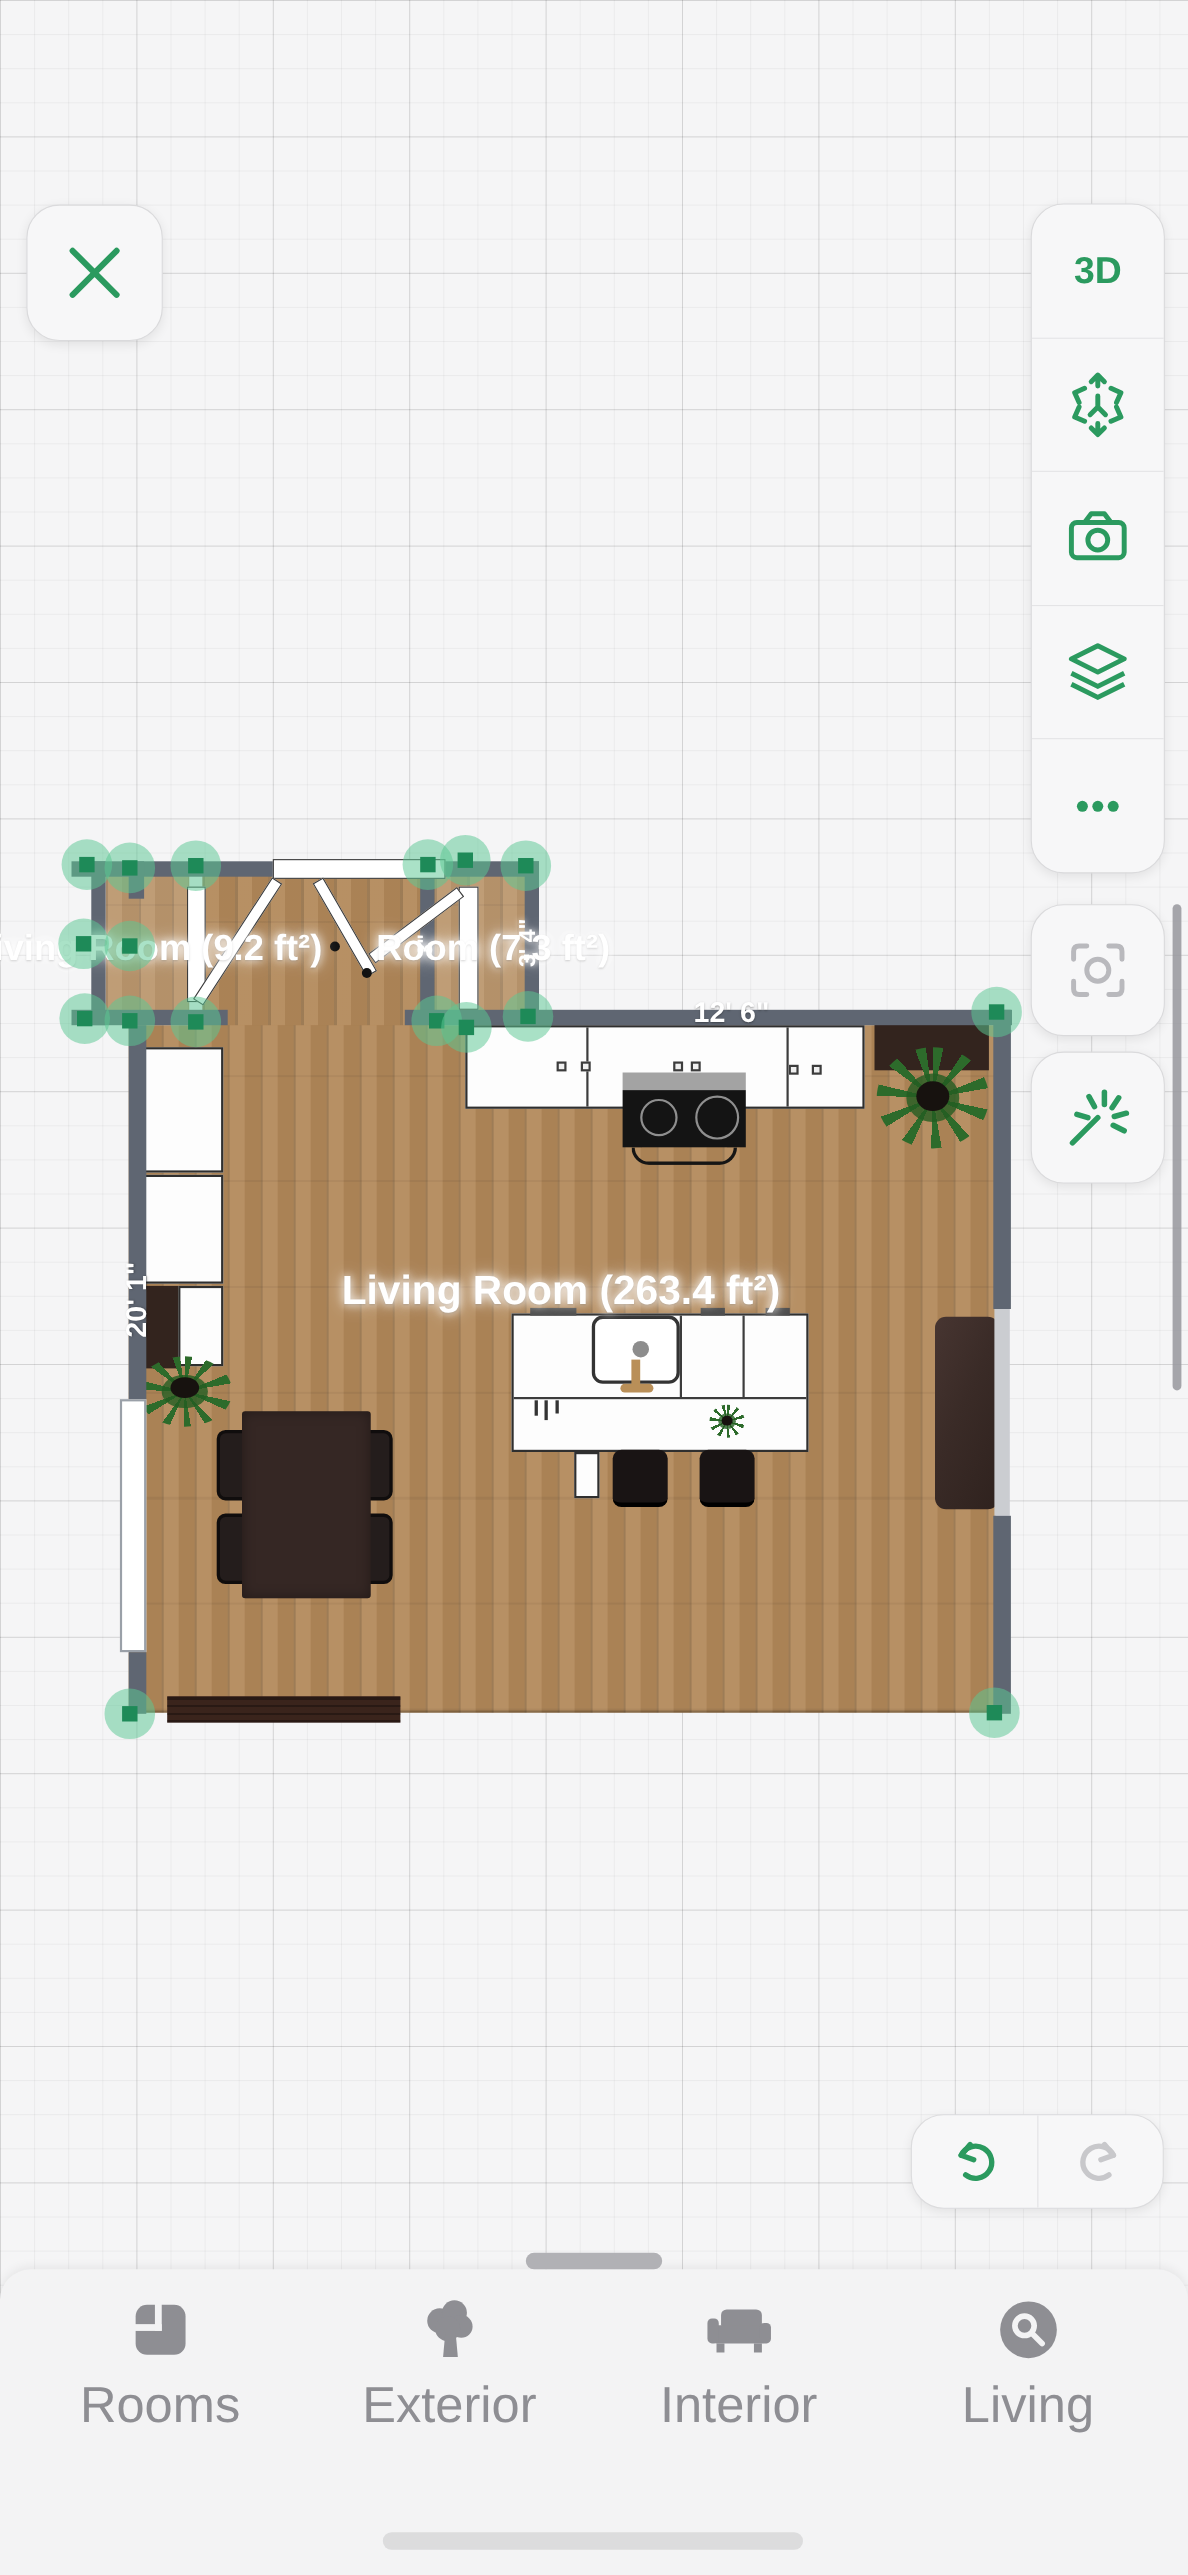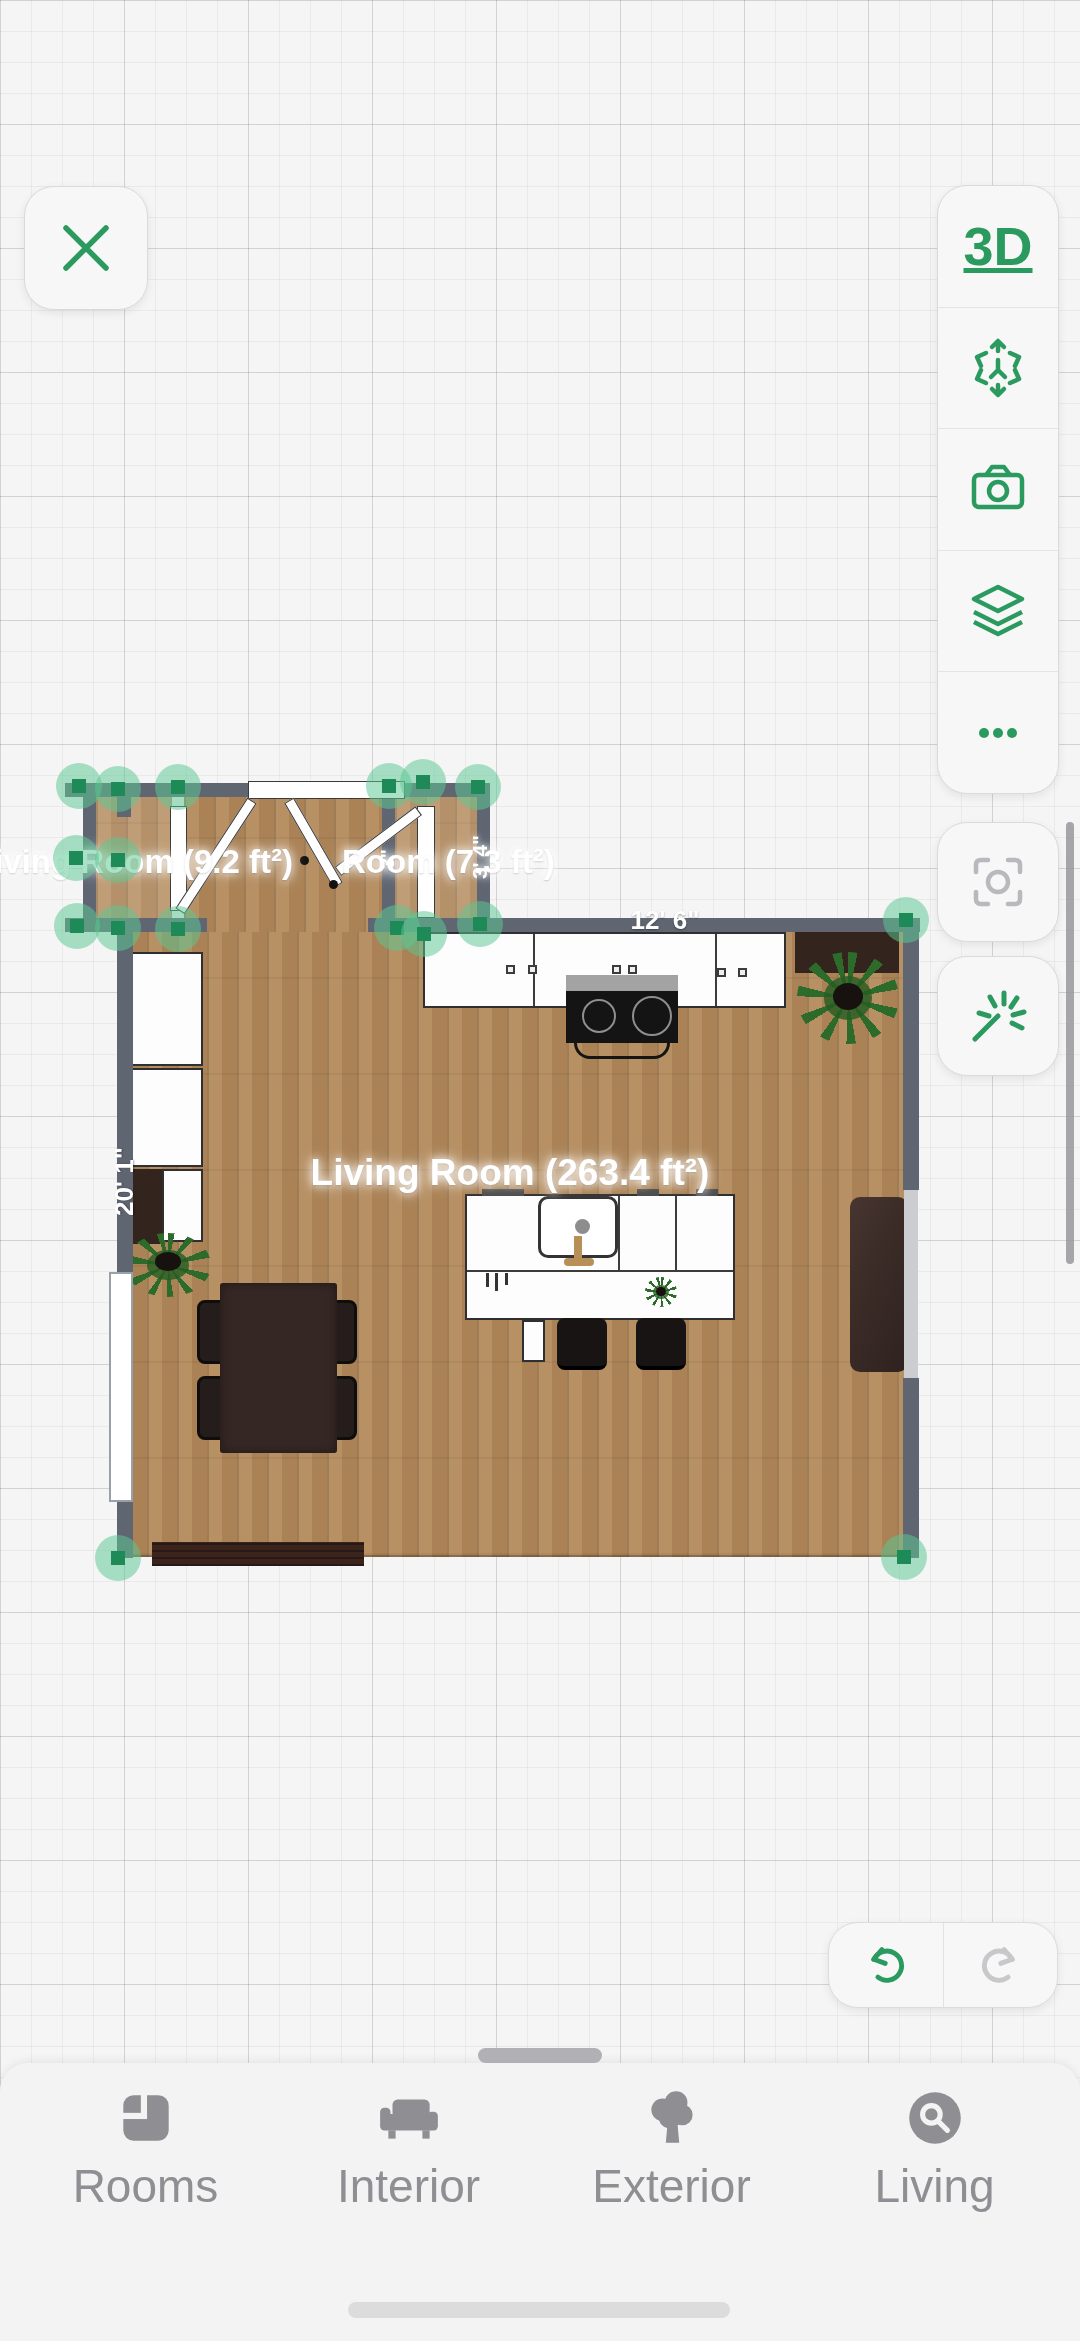--- a/index.html
+++ b/index.html
@@ -45,21 +45,21 @@
     background:rgba(92,200,148,0.52);z-index:6;}
   .handle::after{content:"";position:absolute;left:50%;top:50%;width:14px;height:14px;margin:-7px 0 0 -7px;background:#1e8a58;}
   
   .fab{position:absolute;background:#f7f7f8;border:1px solid #dadadc;border-radius:30px;
     box-shadow:0 3px 10px rgba(0,0,0,0.08);z-index:10;display:flex;align-items:center;justify-content:center;}
   .toolbar{position:absolute;left:937px;top:185px;width:120px;height:607px;background:#f7f7f8;
     border:1px solid #dadadc;border-radius:30px;box-shadow:0 3px 10px rgba(0,0,0,0.08);
     display:flex;flex-direction:column;z-index:10;overflow:hidden;}
   .toolbar .cell{flex:1;display:flex;align-items:center;justify-content:center;border-top:1px solid #e4e4e6;}
   .toolbar .cell:first-child{border-top:none;}
-  .tb-3d{color:#2b9a5f;font-size:54px;font-weight:bold;text-decoration:underline;}
+  .tb-3d{color:#2b9a5f;font-size:34px;font-weight:bold;}
   .scrollbar{position:absolute;left:1066px;top:822px;width:8px;height:442px;background:#97979c;border-radius:4px;opacity:.85;z-index:8;}
   
   .history{position:absolute;left:828px;top:1922px;width:228px;height:84px;background:#f7f7f8;
     border:1px solid #dcdcde;border-radius:30px;box-shadow:0 3px 10px rgba(0,0,0,.08);
     display:flex;z-index:10;overflow:hidden;}
   .history .half{flex:1;display:flex;align-items:center;justify-content:center;}
   .history .half + .half{border-left:1px solid #e2e2e4;}
   
   .sheet{position:absolute;left:0;top:2063px;width:1080px;height:278px;background:#f3f3f4;
     border-radius:28px 28px 0 0;box-shadow:0 -2px 10px rgba(0,0,0,.07);z-index:20;}
@@ -279,40 +279,40 @@
     <div class="nav-item">
       <svg width="66" height="66" viewBox="0 0 64 64">
         <rect x="10" y="10" width="44" height="44" rx="10" fill="#8e8e93"></rect>
         <rect x="27" y="6" width="6" height="27" fill="#f3f3f4"></rect>
         <rect x="6" y="27" width="27" height="6" fill="#f3f3f4"></rect>
       </svg>
       <span class="nav-label">Rooms</span>
     </div>
     <div class="nav-item">
       <svg width="66" height="66" viewBox="0 0 64 64" fill="#8e8e93">
+        <circle cx="23" cy="24" r="11"></circle>
+        <circle cx="36" cy="17" r="11"></circle>
+        <circle cx="42" cy="29" r="10"></circle>
+        <circle cx="30" cy="31" r="11"></circle>
+        <path d="M28 34 h9 L39 56 h-13 Z"></path>
+      </svg>
+      <span class="nav-label">Exterior</span>
+    </div>
+    <div class="nav-item">
+      <svg width="66" height="66" viewBox="0 0 64 64" fill="#8e8e93">
         <rect x="16" y="14" width="36" height="18" rx="5"></rect>
         <rect x="8" y="28" width="48" height="16" rx="4"></rect>
         <rect x="4" y="22" width="10" height="22" rx="4"></rect>
         <rect x="50" y="26" width="10" height="18" rx="4"></rect>
         <rect x="12" y="44" width="7" height="8"></rect>
         <rect x="45" y="44" width="7" height="8"></rect>
       </svg>
       <span class="nav-label">Interior</span>
     </div>
     <div class="nav-item">
-      <svg width="66" height="66" viewBox="0 0 64 64" fill="#8e8e93">
-        <circle cx="23" cy="24" r="11"></circle>
-        <circle cx="36" cy="17" r="11"></circle>
-        <circle cx="42" cy="29" r="10"></circle>
-        <circle cx="30" cy="31" r="11"></circle>
-        <path d="M28 34 h9 L39 56 h-13 Z"></path>
-      </svg>
-      <span class="nav-label">Exterior</span>
-    </div>
-    <div class="nav-item">
       <svg width="66" height="66" viewBox="0 0 64 64">
         <circle cx="32" cy="32" r="25" fill="#8e8e93"></circle>
         <circle cx="28.5" cy="28.5" r="8.5" fill="none" stroke="#f3f3f4" stroke-width="5"></circle>
         <path d="M35 35 L44 44" stroke="#f3f3f4" stroke-width="5" stroke-linecap="round"></path>
       </svg>
       <span class="nav-label">Living</span>
     </div>
   </div>
   <div class="home-indicator"></div>
 </div>

